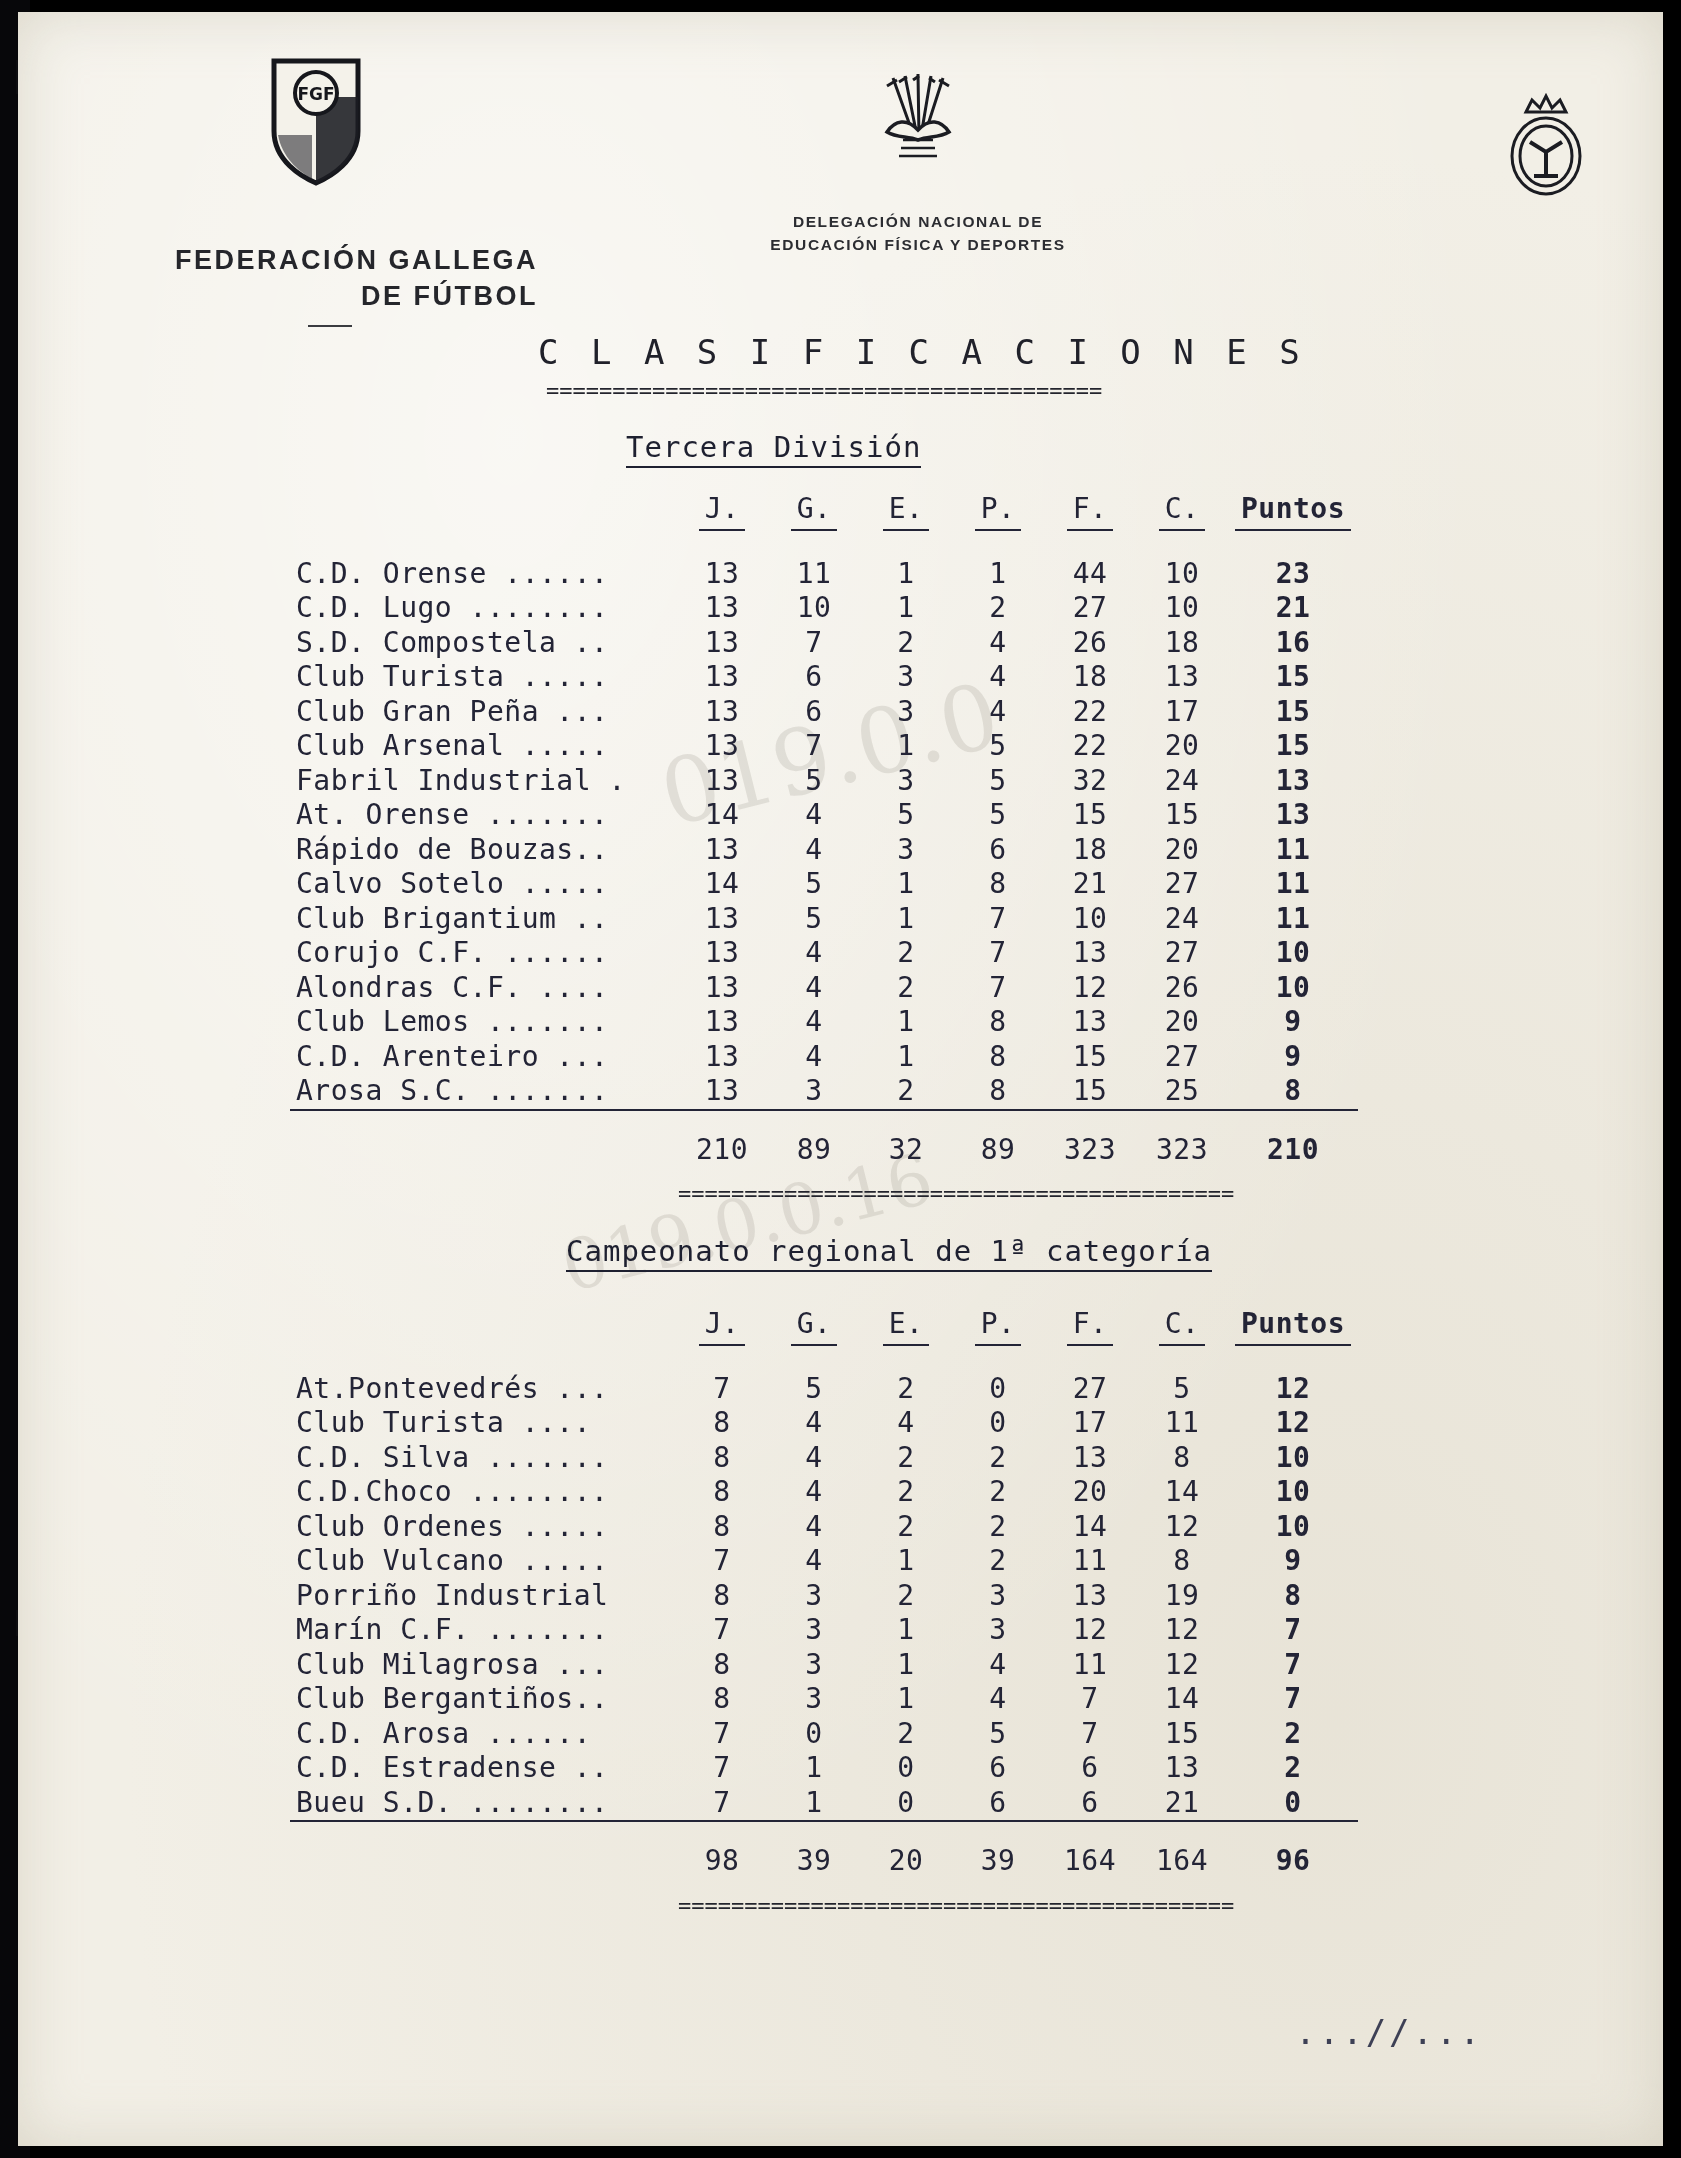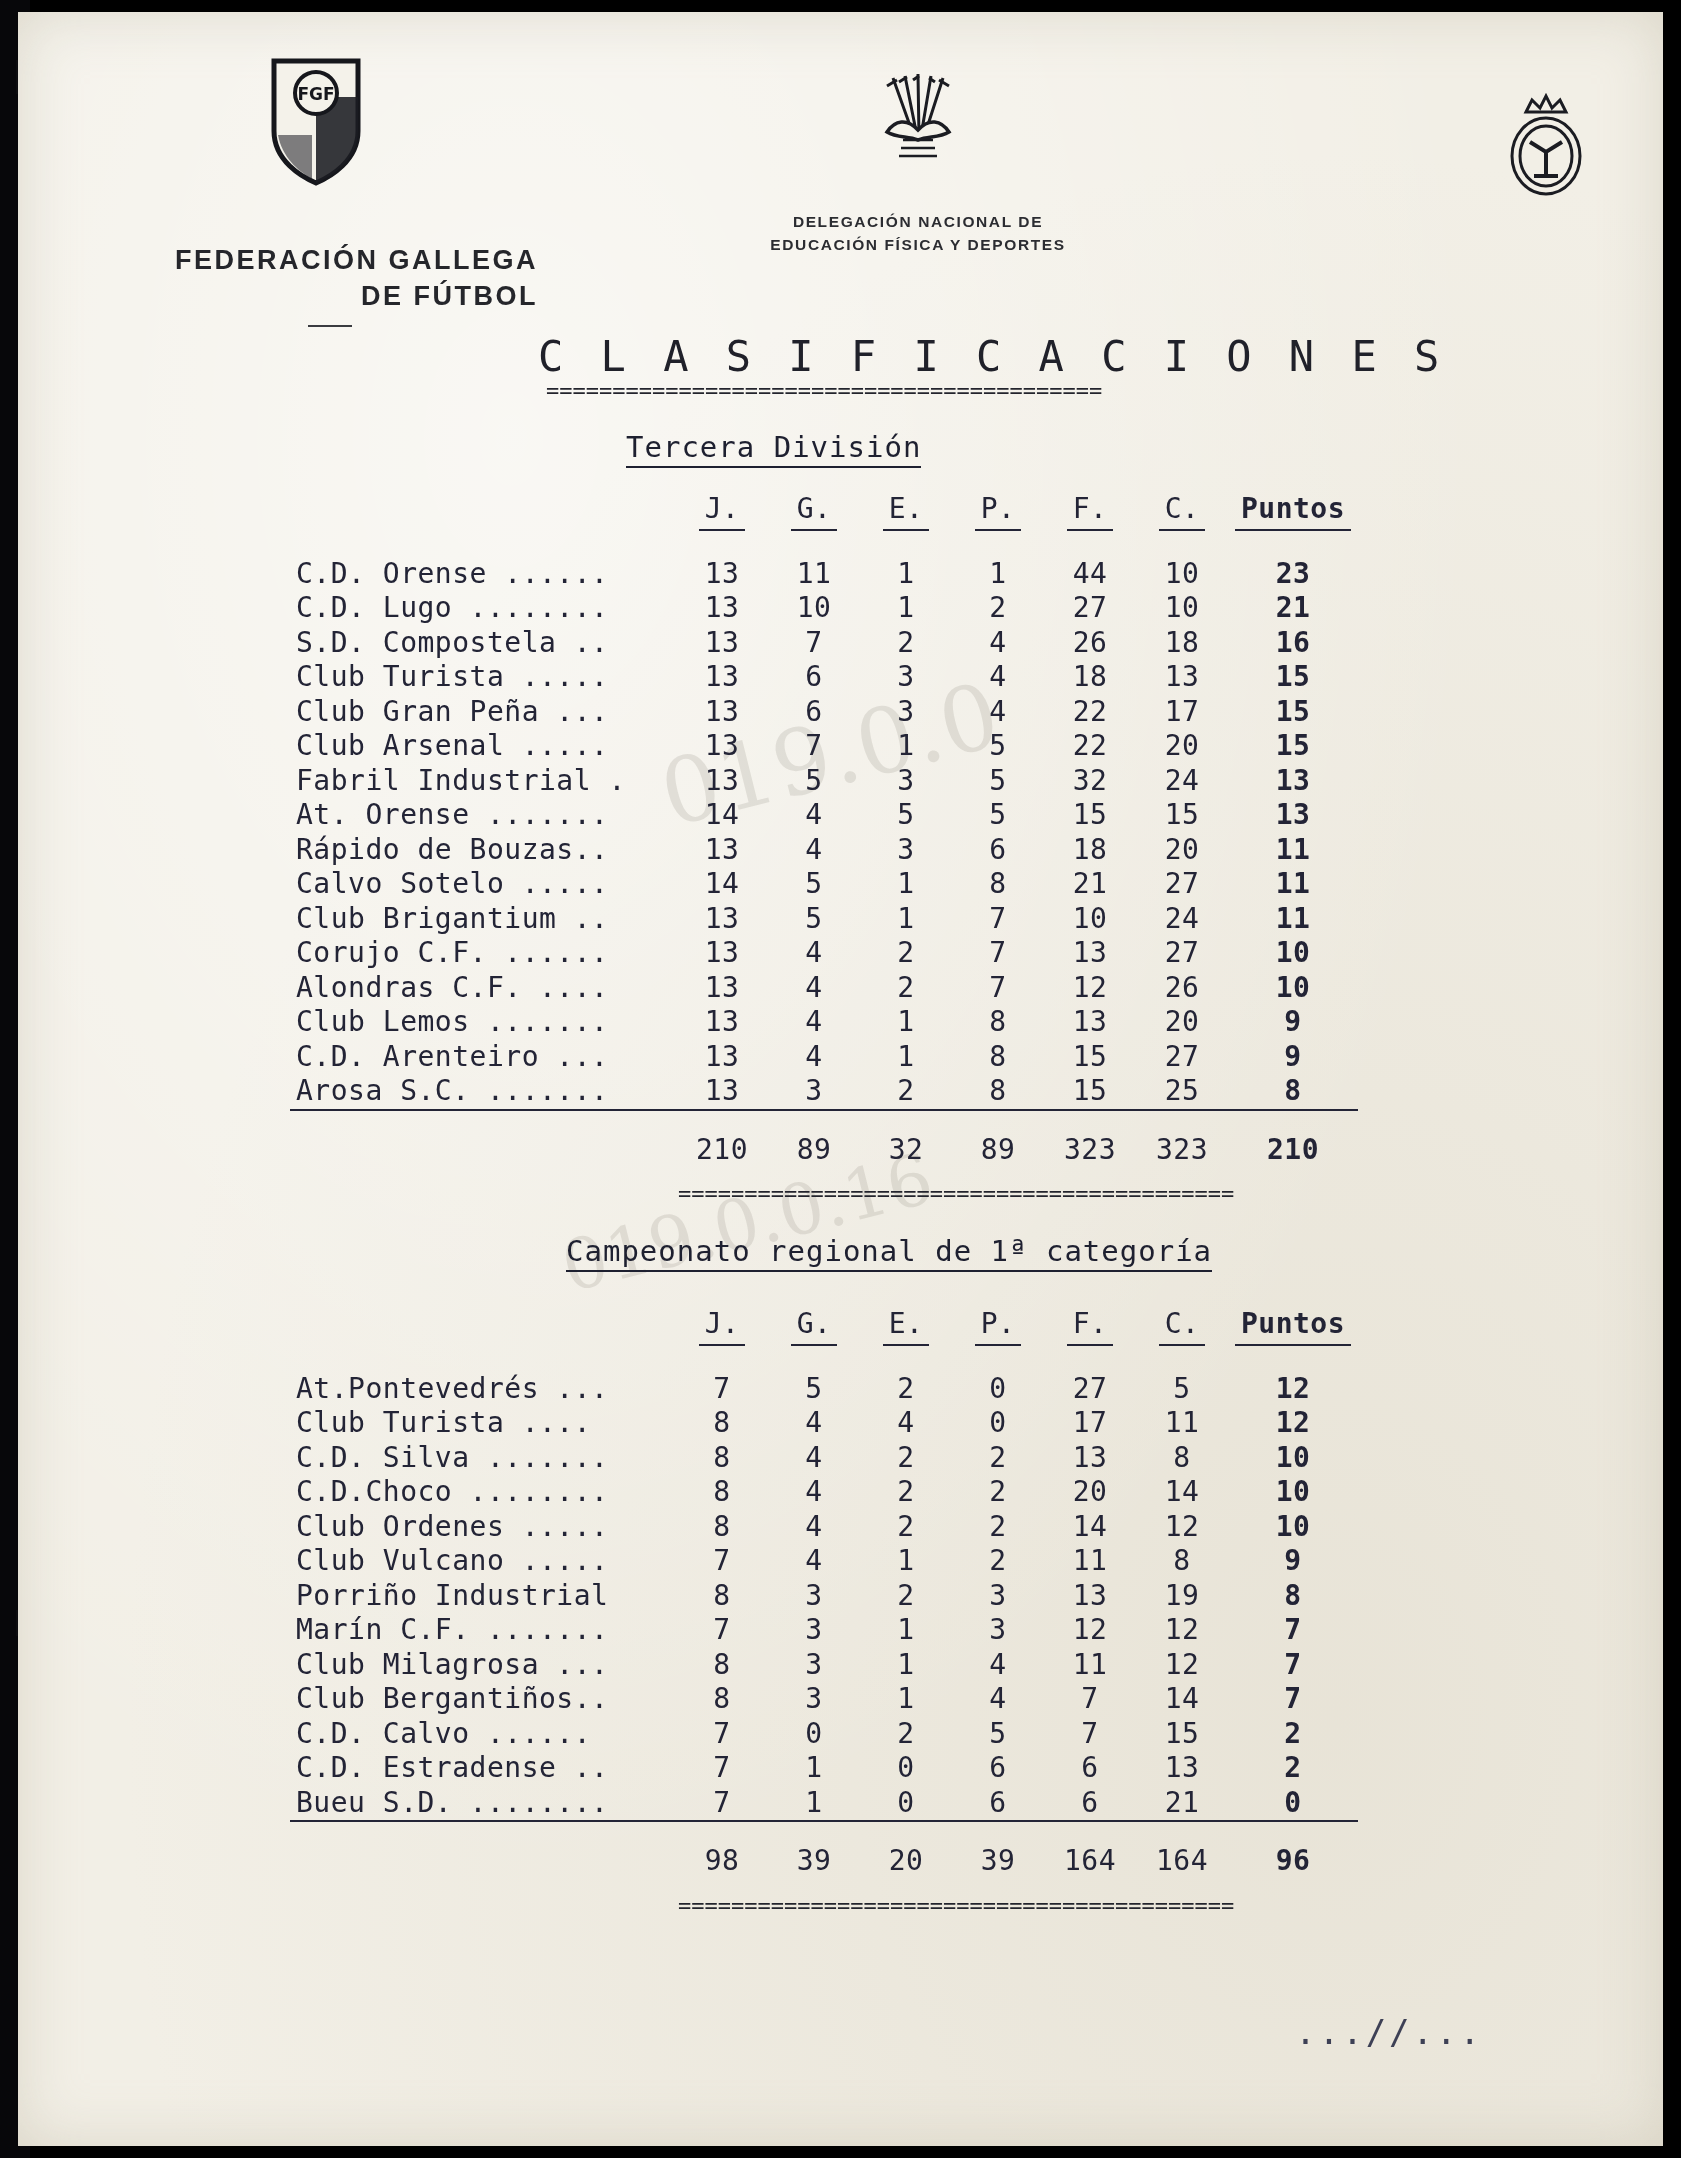--- a/index.html
+++ b/index.html
@@ -92,21 +92,21 @@
   .crest-right {
     position: absolute;
     left: 1478px; top: 78px;
     width: 100px; height: 110px;
   }
 
   
   .doc-title {
     position: absolute;
     left: 520px; top: 320px;
-    font-size: 42px;
+    font-size: 34px;
     letter-spacing: 6px;
     color: #20212a;
   }
   .dblrule {
     position: absolute;
     font-size: 22px;
     letter-spacing: 0px;
     color: #23242d;
     white-space: nowrap;
     overflow: hidden;
@@ -555,21 +555,21 @@
           <td class="team">Club Bergantiños..</td>
           <td class="num">8</td>
           <td class="num">3</td>
           <td class="num">1</td>
           <td class="num">4</td>
           <td class="num">7</td>
           <td class="num">14</td>
           <td class="pts">7</td>
         </tr>
         <tr>
-          <td class="team">C.D. Calvo ......</td>
+          <td class="team">C.D. Arosa ......</td>
           <td class="num">7</td>
           <td class="num">0</td>
           <td class="num">2</td>
           <td class="num">5</td>
           <td class="num">7</td>
           <td class="num">15</td>
           <td class="pts">2</td>
         </tr>
         <tr>
           <td class="team">C.D. Estradense ..</td>

